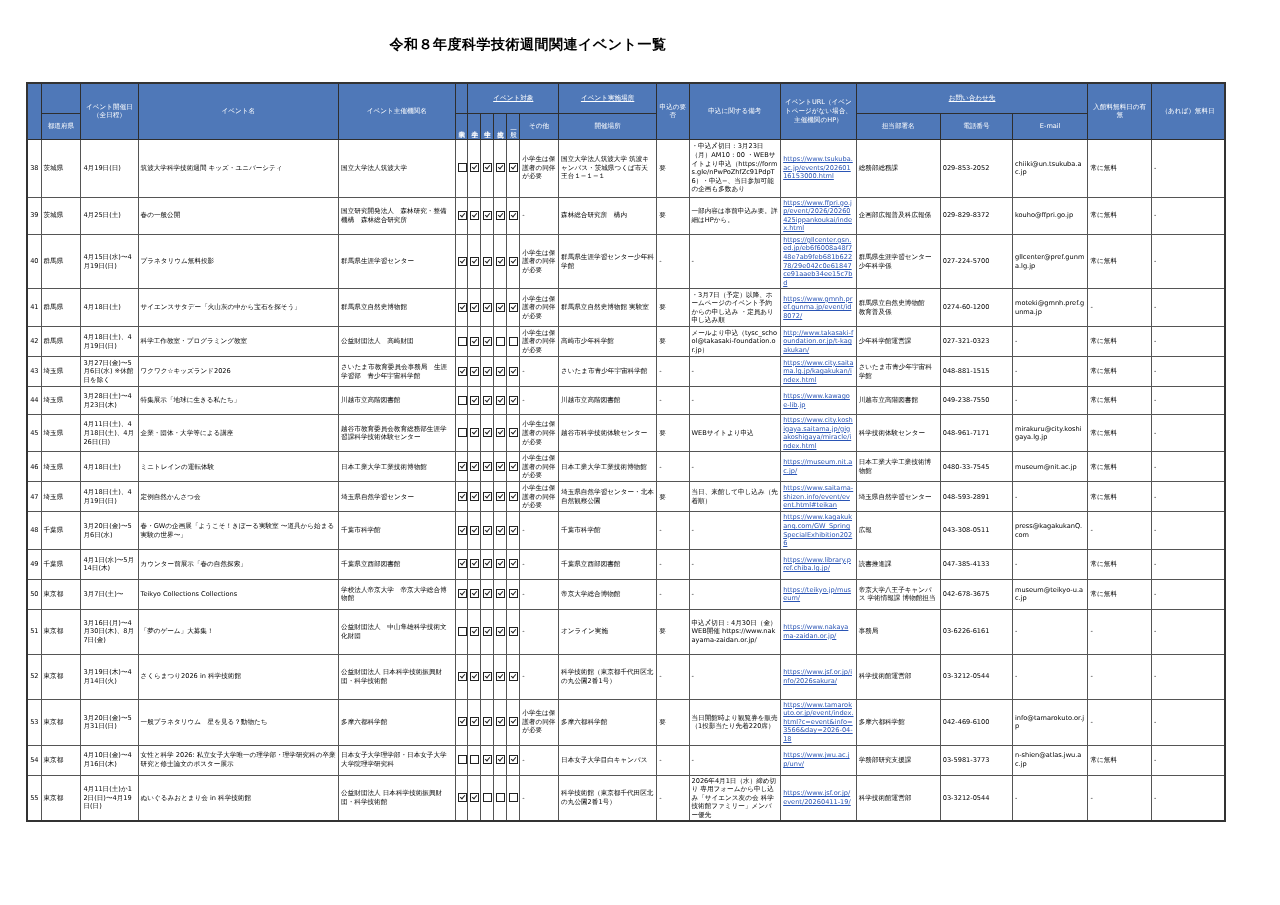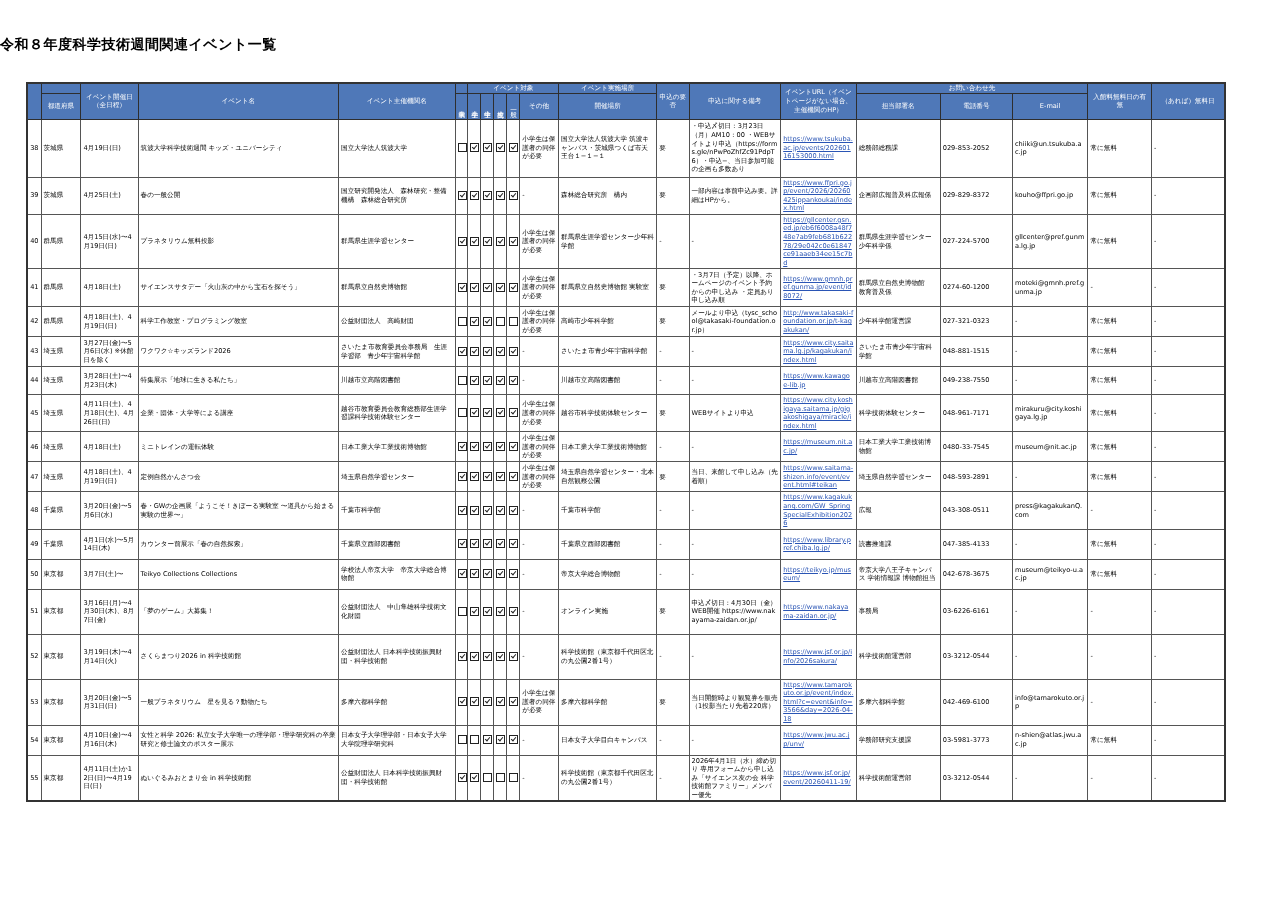--- a/index.html
+++ b/index.html
@@ -1,21 +1,21 @@
 <!DOCTYPE html>
 <html><head>
 <meta charset="utf-8">
 <style>
   html, body { margin:0; padding:0; background:#ffffff; }
   body { width:1280px; height:905px; position:relative; font-family:"DejaVu Sans", sans-serif; color:#000; overflow:hidden; }
-  .title { position:absolute; left:0; width:1056px; top:36px; text-align:left; font-size:14px; font-weight:bold; letter-spacing:0.5px; }
+  .title { position:absolute; left:0; width:1056px; top:36px; text-align:center; font-size:14px; font-weight:bold; letter-spacing:0.5px; }
   table.ev { position:absolute; left:26px; top:82px; border-collapse:collapse; table-layout:fixed; width:1200px; font-size:6.6px; line-height:1.3; }
   table.ev th, table.ev td { border:1px solid #555; padding:1px 2px; vertical-align:middle; overflow:hidden; word-break:break-all; }
   table.ev th { background:#4f78b8; color:#fff; font-weight:normal; text-align:center; font-size:6.6px; border-color:#2e2e2e; }
-  table.ev th.grp { height:8px; padding:0 2px; }
+  table.ev th.grp { height:8px; padding:10px 2px;text-decoration:underline; }
   table.ev td { background:#fff; }
   td.num { text-align:right; padding-right:2px; }
   td.ctr { text-align:left; }
   td.chk { text-align:center; font-size:9px; padding:0; }
   a.u { color:#2a55b5; text-decoration:underline; }
   .box { display:inline-block; width:7px; height:7px; border:1px solid #222; position:relative; vertical-align:middle; }
   .box.on::after { content:""; position:absolute; left:2px; top:0px; width:2px; height:4px; border:solid #222; border-width:0 1px 1px 0; transform:rotate(40deg); }
   table.ev { border:2px solid #333; }
 </style>
 </head>

